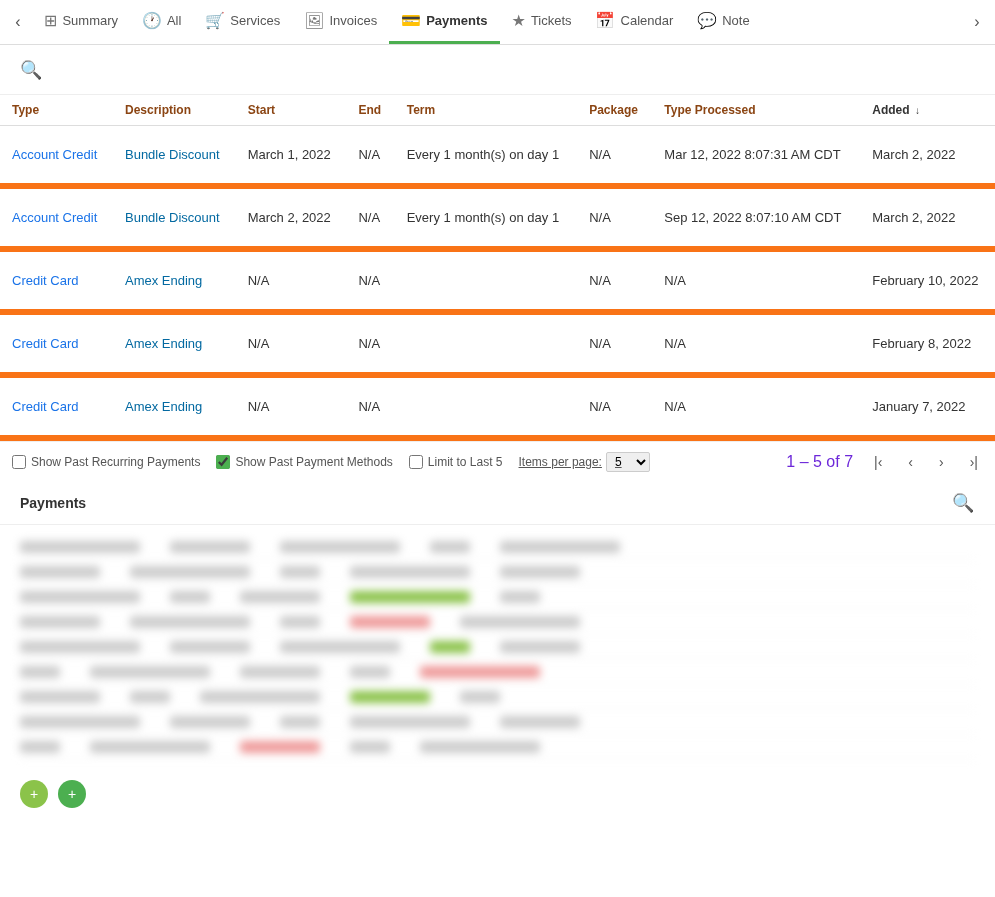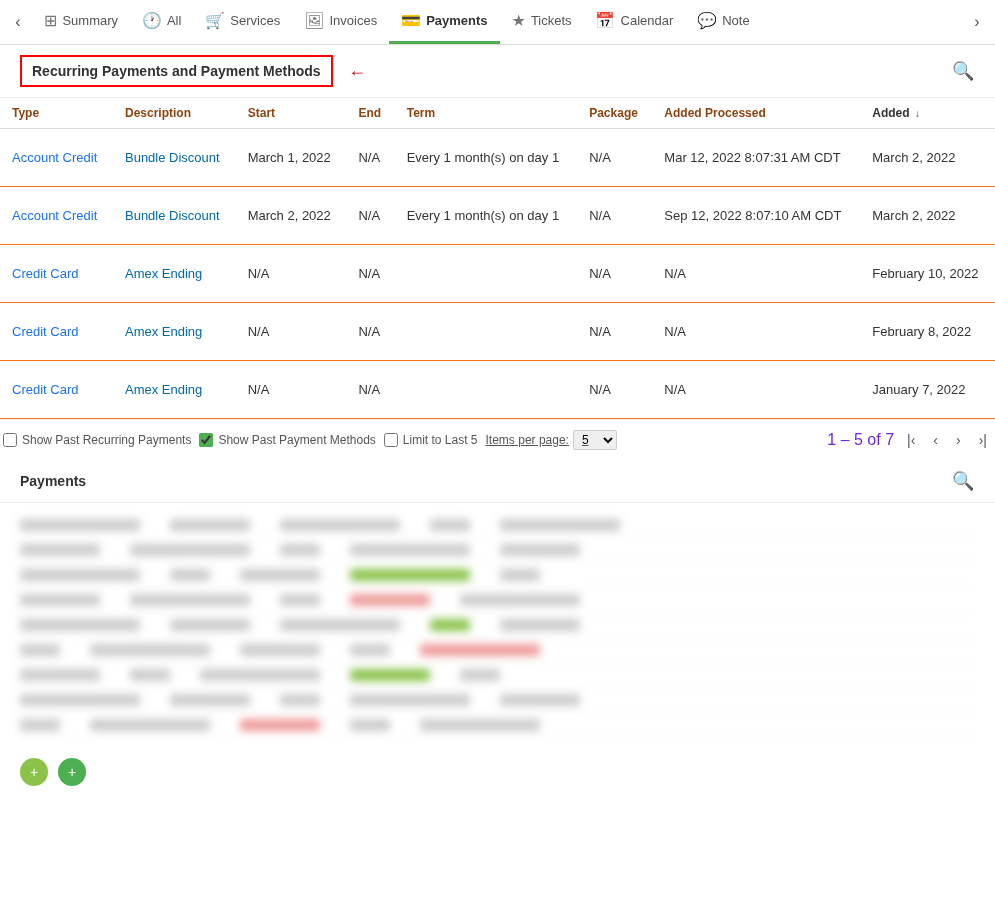--- a/index.html
+++ b/index.html
@@ -60,29 +60,29 @@
       color: #8B4513;
       white-space: nowrap;
     }
     .data-table th.active-sort {
       font-weight: bold; color: #333; margin-top: 40px;
     }
     .data-table td {
       padding: 21px 12px;
       vertical-align: top;
       font-size: 13px;
-      border-bottom: 1px solid #f97316;
+      border-bottom: 6px solid #f97316;
     }
     .type-link { color: #1a73e8; text-decoration: none; }
     .desc-link { color: #0369a1; text-decoration: none; }
 
     
     .table-footer {
-      display: flex; align-items: center; gap: 8px;
-      padding: 10px 3px; border-top: 1px solid #eee; flex-wrap: wrap; justify-content: flex-end;
+      display: flex; align-items: center; gap: 16px;
+      padding: 10px 12px; border-top: 1px solid #eee; flex-wrap: wrap; justify-content: flex-end;
     }
     .checkbox-label {
       display: flex; align-items: center; gap: 5px; font-size: 12px; color: #555; cursor: pointer;
     }
     .checkbox-label input[type="checkbox"] { width: 14px; height: 14px; cursor: pointer; }
     .checkbox-checked { accent-color: #4caf50; }
     .pagination-info { font-size: 16px; color: #6d28d9; margin-left: auto; }
     .items-per-page {
       display: flex; align-items: center; gap: 4px; font-size: 12px; color: #555; text-decoration: underline;
     }
@@ -169,38 +169,34 @@
   </a>
   <a class="nav-item">
     <span class="nav-icon">💬</span>
     <span>Note</span>
   </a>
 
   <button class="nav-arrow" style="margin-left:auto;">›</button>
 </nav>
 
 <div class="section-header">
-  <div>
-    <span class="section-title-box">Recurring Payments and Payment Methods</span>
-    <span class="arrow-right">←</span>
-  </div>
   <button class="search-icon-btn">🔍</button>
 </div>
 
 <div>
   <table class="data-table">
     <thead>
       <tr>
         <th>Type</th>
         <th>Description</th>
         <th>Start</th>
         <th>End</th>
         <th>Term</th>
         <th>Package</th>
-        <th>Added Processed</th>
+        <th>Type Processed</th>
         <th class="active-sort">Added <span class="sort-arrow">↓</span></th>
       </tr>
     </thead>
     <tbody id="table-body">
     <tr>
     <td><a class="type-link">Account Credit</a></td>
     <td><a class="desc-link">Bundle Discount</a></td>
     <td>March 1, 2022</td>
     <td>N/A</td>
     <td>Every 1 month(s) on day 1</td>

